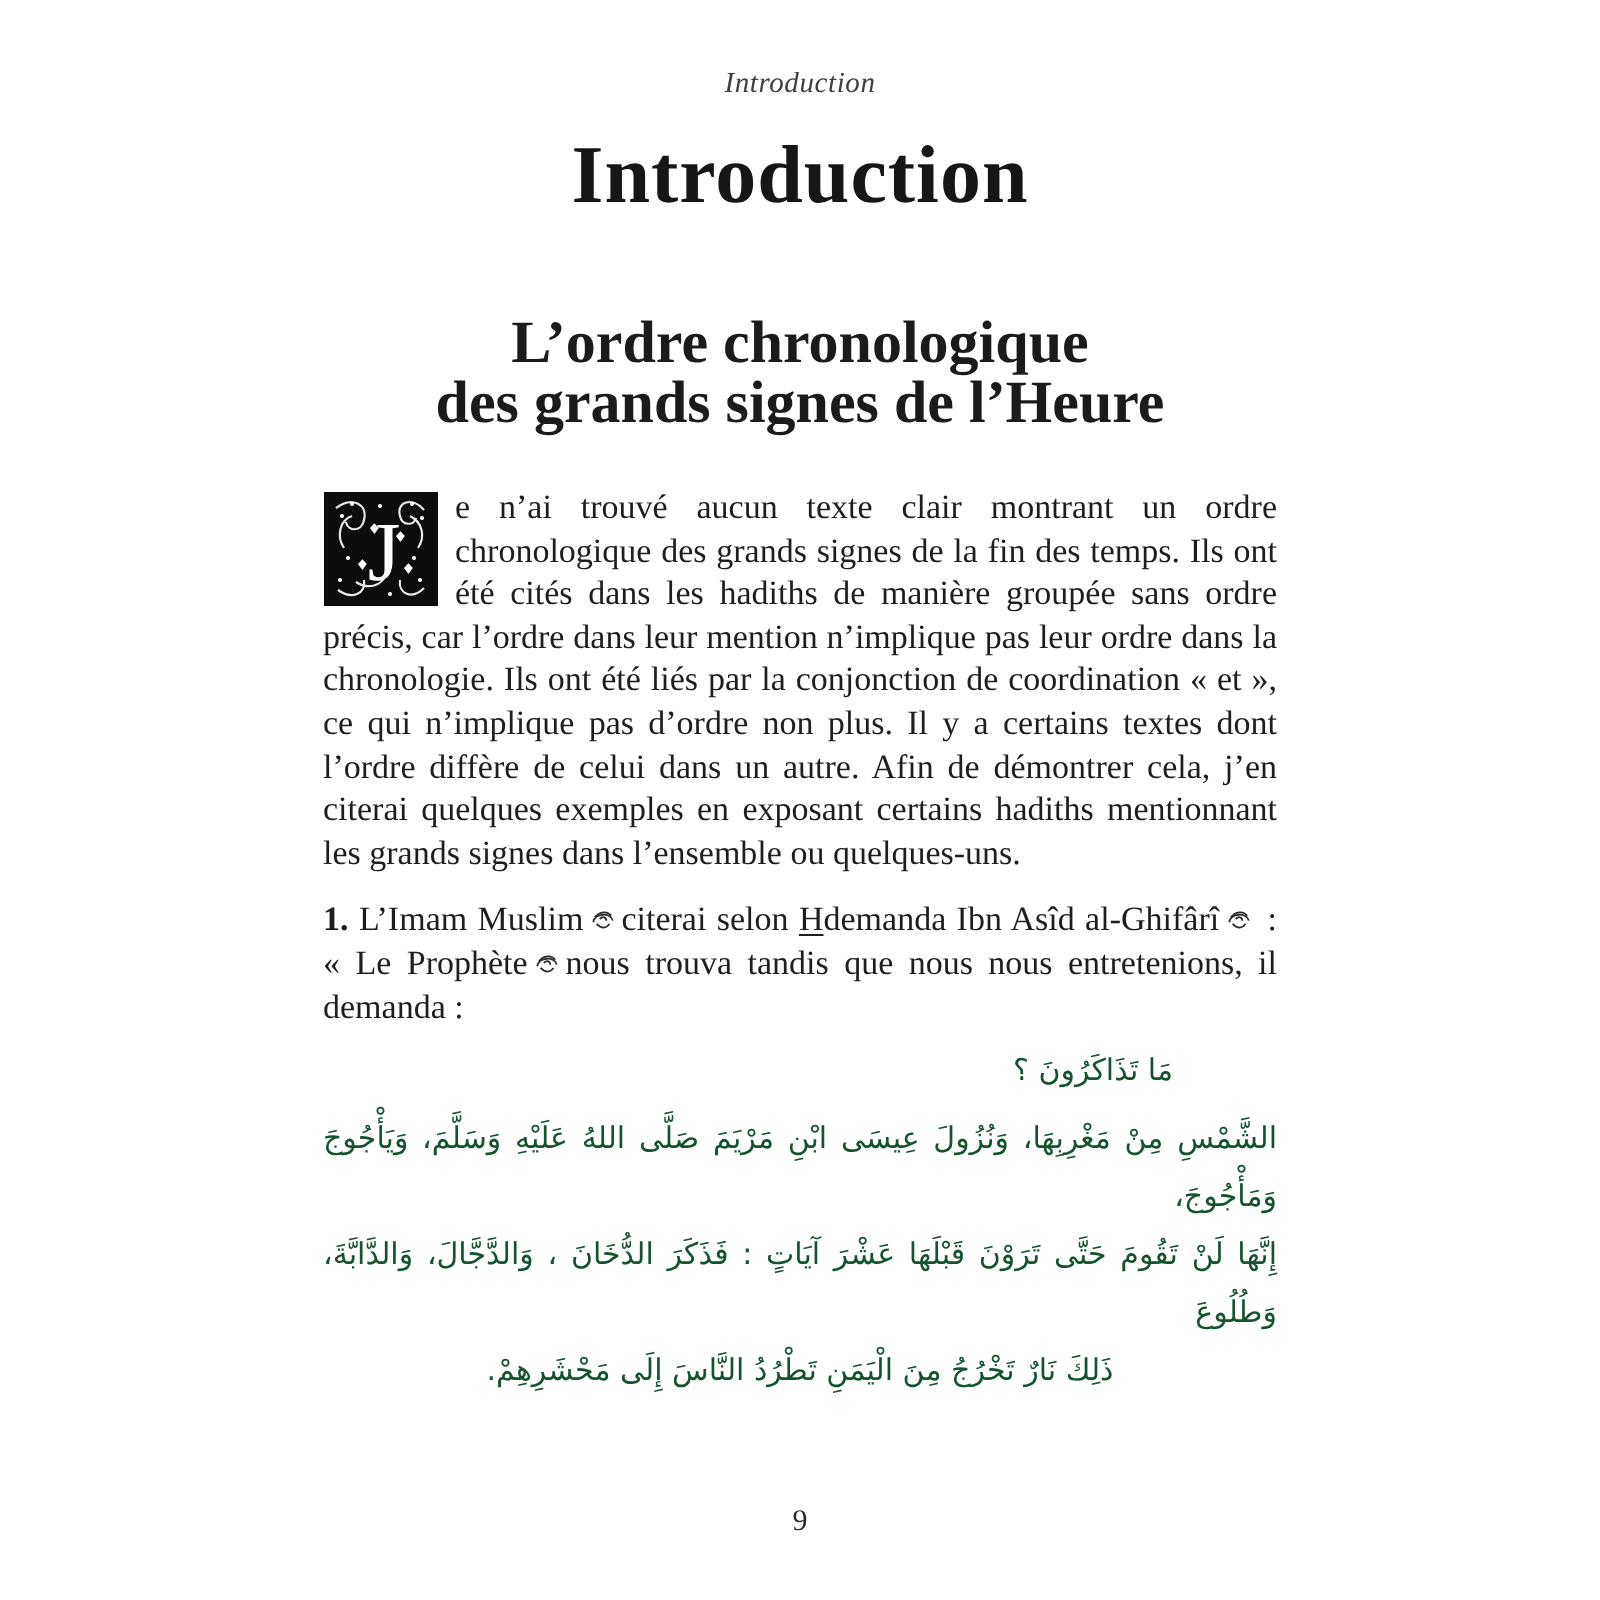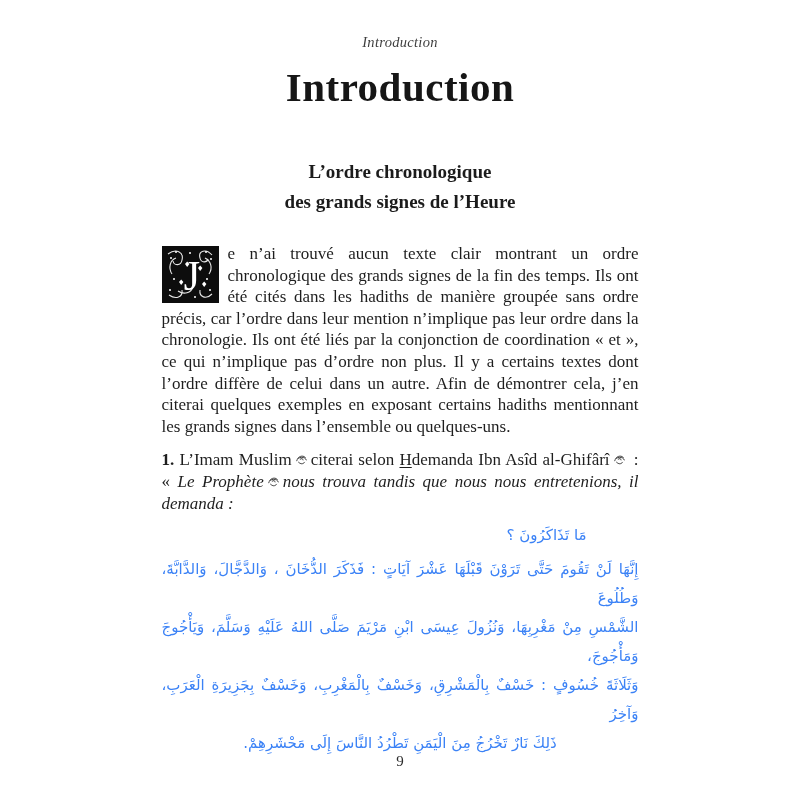--- a/index.html
+++ b/index.html
@@ -24,53 +24,53 @@
     margin-top:12px;
     text-align:center;
     font-size:41px;
     font-weight:bold;
     color:#161616;
     letter-spacing:0.5px;
   }
   .section-title{
     margin-top:46px;
     text-align:center;
-    font-size:19px;
+    font-size:30px;
     font-weight:bold;
     line-height:30px;
     color:#1b1b1b;
   }
   .content{
     width:477px;
     margin:26px auto 0 auto;
     text-align:justify;
     font-size:17px;
     line-height:21.6px;
   }
   .content p{margin:0;}
   .dropcap{
     float:left;
     width:57px;height:57px;
     margin:3px 9px 2px 0;
     display:block;
   }
   .item-para{margin-top:12px !important;}
-  .ital{font-style:italic;}
+  .ital{}
   .bold{font-weight:bold;}
   .u-initial{text-decoration:underline;text-decoration-thickness:1px;text-underline-offset:2px;}
   .honorific{
     display:inline-block;
     width:13px;height:13px;
     margin:0 3px;
     vertical-align:-1px;
   }
   .arabic{
     font-family:"DejaVu Sans",sans-serif;
     direction:rtl;
-    color:#3b82f6;
+    color:#14532d;
   }
   .arabic-inline{
     margin:10px 52px 7px 0;
     text-align:right;
     font-size:15px;
     line-height:22px;
   }
   .reply-para{margin-top:6px !important;}
   .arabic-block{
     margin:9px 0 7px 0;
@@ -160,23 +160,22 @@
             <path d="M3 7 C6 3 11 3 13 6"></path>
             <path d="M4 11 C7 14 10 14 12 11"></path>
             <path d="M6 8 C8 6 10 7 10 9"></path>
           </g>
         </svg><span class="ital">nous trouva tandis que nous nous entretenions, il demanda :</span></p>
 
     <div class="arabic arabic-inline">مَا تَذَاكَرُونَ ؟</div>
 
 
     <div class="arabic arabic-block">
+      <div class="arabic-line">الشَّمْسِ مِنْ مَغْرِبِهَا، وَنُزُولَ عِيسَى ابْنِ مَرْيَمَ صَلَّى اللهُ عَلَيْهِ وَسَلَّمَ، وَيَأْجُوجَ وَمَأْجُوجَ،</div>
       <div class="arabic-line">إِنَّهَا لَنْ تَقُومَ حَتَّى تَرَوْنَ قَبْلَهَا عَشْرَ آيَاتٍ : فَذَكَرَ الدُّخَانَ ، وَالدَّجَّالَ، وَالدَّابَّةَ، وَطُلُوعَ</div>
-      <div class="arabic-line">الشَّمْسِ مِنْ مَغْرِبِهَا، وَنُزُولَ عِيسَى ابْنِ مَرْيَمَ صَلَّى اللهُ عَلَيْهِ وَسَلَّمَ، وَيَأْجُوجَ وَمَأْجُوجَ،</div>
-      <div class="arabic-line">وَثَلَاثَةَ خُسُوفٍ : خَسْفٌ بِالْمَشْرِقِ، وَخَسْفٌ بِالْمَغْرِبِ، وَخَسْفٌ بِجَزِيرَةِ الْعَرَبِ، وَآخِرُ</div>
       <div class="arabic-line centered">ذَلِكَ نَارٌ تَخْرُجُ مِنَ الْيَمَنِ تَطْرُدُ النَّاسَ إِلَى مَحْشَرِهِمْ.</div>
     </div>
 
   </div>
 
   <div class="page-number">9</div>
 
 </div>
 
 </body></html>

